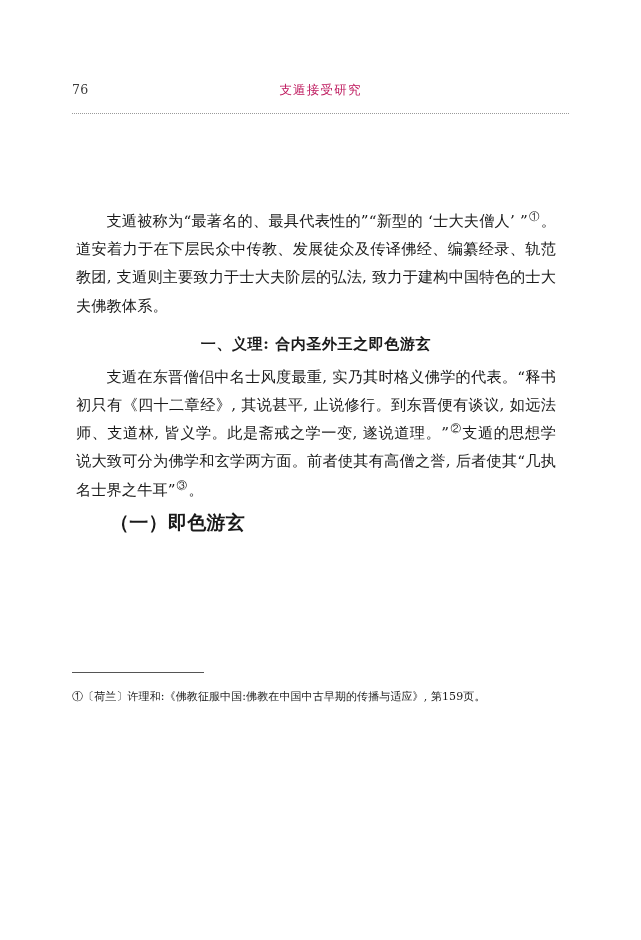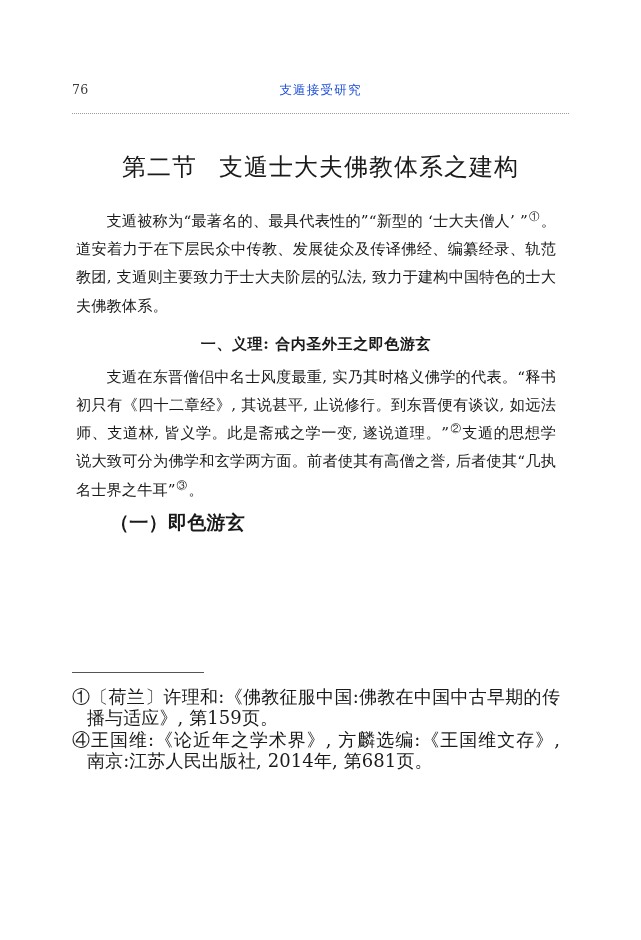--- a/index.html
+++ b/index.html
@@ -40,21 +40,21 @@
     font-family: "DejaVu Serif", "Liberation Serif", serif;
   }
   .head-title {
     position: absolute;
     left: 0;
     right: 0;
     top: 0;
     text-align: center;
     font-size: 12.5px;
     letter-spacing: 1.2px;
-    color: #1d4ed8;
+    color: #be185d;
   }
   .head-rule {
     position: absolute;
     left: 72px;
     right: 72px;
     top: 113px;
     height: 0;
     border-top: 1px dotted #9a9a9a;
   }
 
@@ -121,21 +121,21 @@
     top: 672px;
     width: 488px;
   }
   .footnote-rule {
     width: 132px;
     height: 0;
     border-top: 1px solid #555;
     margin: 0 0 13px 0;
   }
   .footnote {
-    font-size: 18px;
+    font-size: 11px;
     line-height: 21px;
     letter-spacing: 0.1px;
     margin: 0 0 1px 0;
     padding-left: 15px;
     text-indent: -15px;
     text-align: justify;
     text-justify: inter-ideograph;
   }
   .fn-marker { }
 </style>
@@ -143,23 +143,20 @@
 <body>
 
 <div class="page">
 
   <div class="running-head">
     <span class="folio">76</span>
     <span class="head-title">支遁接受研究</span>
   </div>
   <div class="head-rule"></div>
 
-  <div class="section-title">
-    <span>第二节</span><span class="gap"></span><span>支遁士大夫佛教体系之建构</span>
-  </div>
 
   <div class="body-area">
 
     <p class="para"><span>支遁被称为“最著名的、最具代表性的”“新型的 ‘士大夫僧人’ ”</span><sup class="fn">①</sup><span>。道安着力于在下层民众中传教、发展徒众及传译佛经、编纂经录、轨范教团, 支遁则主要致力于士大夫阶层的弘法, 致力于建构中国特色的士大夫佛教体系。</span></p>
 
     <div class="subsection-title">一、义理: 合内圣外王之即色游玄</div>
 
     <p class="para"><span>支遁在东晋僧侣中名士风度最重, 实乃其时格义佛学的代表。“释书初只有《四十二章经》, 其说甚平, 止说修行。到东晋便有谈议, 如远法师、支道林, 皆义学。此是斋戒之学一变, 遂说道理。”</span><sup class="fn">②</sup><span>支遁的思想学说大致可分为佛学和玄学两方面。前者使其有高僧之誉, 后者使其“几执名士界之牛耳”</span><sup class="fn">③</sup><span>。</span></p>
 
     <div class="subsub-title">（一）即色游玄</div>
@@ -167,16 +164,15 @@
 
   </div>
 
   <div class="footnote-area">
     <div class="footnote-rule"></div>
 
     <p class="footnote"><span class="fn-marker">①</span><span>〔荷兰〕许理和:《佛教征服中国:佛教在中国中古早期的传播与适应》, 第159页。</span></p>
 
 
 
-    <p class="footnote"><span class="fn-marker">④</span><span>王国维:《论近年之学术界》, 方麟选编:《王国维文存》, 南京:江苏人民出版社, 2014年, 第681页。</span></p>
   </div>
 
 </div>
 
 </body></html>

